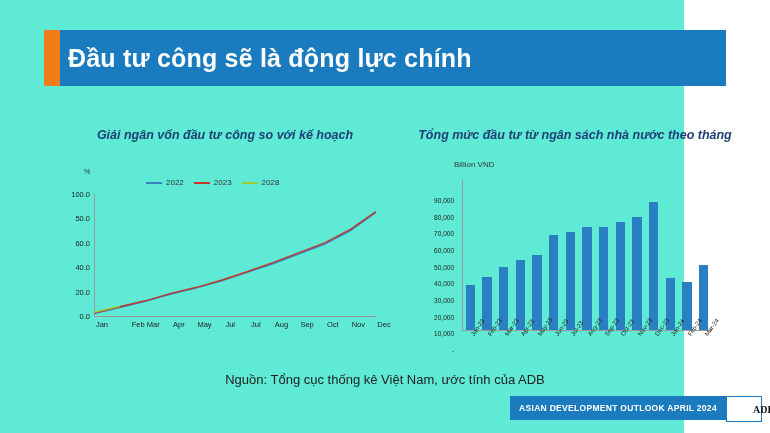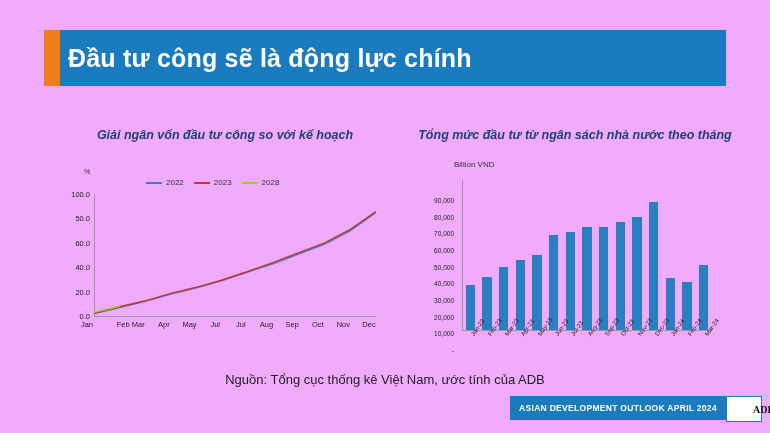--- a/index.html
+++ b/index.html
@@ -1,21 +1,21 @@
 <!DOCTYPE html>
 <html><head>
 <meta charset="utf-8">
 <style>
   html,body{margin:0;padding:0;}
   body{
     width:770px;height:433px;background:#ffffff;
     font-family:"Liberation Sans", sans-serif;
     overflow:hidden;
   }
-  .slide{position:relative;width:770px;height:433px;background:#f0abfc;}
+  .slide{position:relative;width:684px;height:433px;background:#5eead4;}
 
   
   .title-bar{
     position:absolute;left:44px;top:30px;width:682px;height:56px;
     background:#1a7bbf;display:flex;align-items:center;
   }
   .title-accent{
     position:absolute;left:44px;top:30px;width:16px;height:56px;background:#f07d1a;
   }
   .title-text{
@@ -38,21 +38,21 @@
     position:absolute;left:104px;top:10px;display:flex;align-items:center;gap:10px;font-size:8px;color:#333;
   }
   .lc-legend .item{display:flex;align-items:center;gap:4px;}
   .lc-legend .swatch{width:16px;height:2px;display:inline-block;}
 
   .lc-plot{position:absolute;left:52px;top:26px;width:282px;height:122px;}
   .lc-ylabels{position:absolute;left:14px;top:20px;width:36px;height:134px;}
   .lc-ylabels div{
     position:absolute;right:2px;font-size:7.5px;color:#222;transform:translateY(-50%);
   }
-  .lc-xlabels{position:absolute;left:45px;top:152px;width:282px;height:14px;}
+  .lc-xlabels{position:absolute;left:60px;top:152px;width:282px;height:14px;}
   .lc-xlabels span{
     position:absolute;font-size:7.5px;color:#222;transform:translateX(-50%);
   }
   .axis-line{position:absolute;background:#9a9a9a;}
 
   
   .right-chart{position:absolute;left:400px;top:160px;width:355px;height:200px;}
   .rc-unit{position:absolute;left:54px;top:0px;font-size:8px;color:#333;}
   .rc-plot{position:absolute;left:62px;top:20px;width:250px;height:150px;}
   .rc-ylabels{position:absolute;left:8px;top:20px;width:50px;height:150px;}

